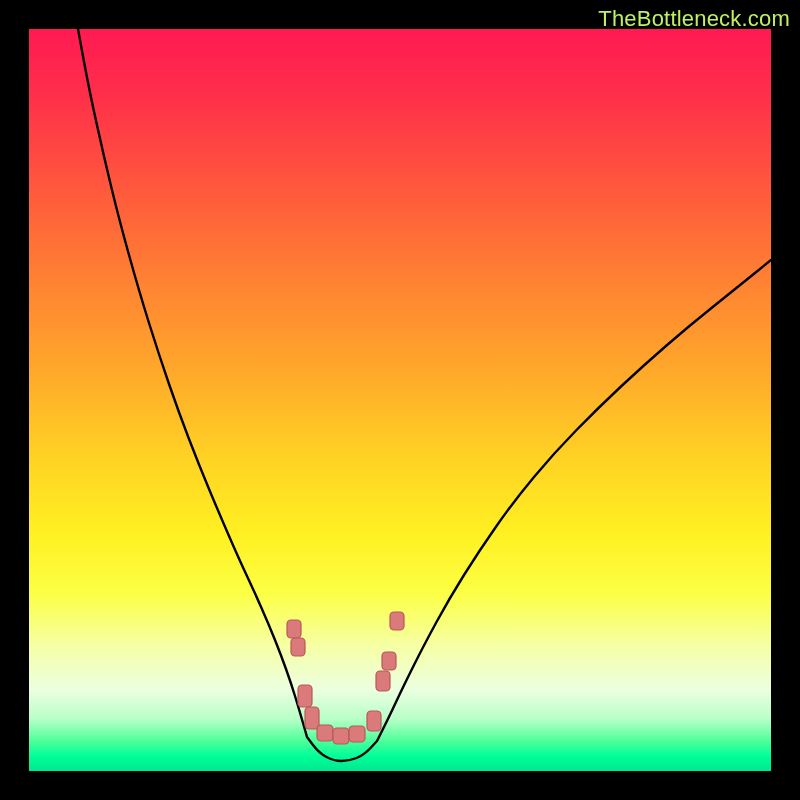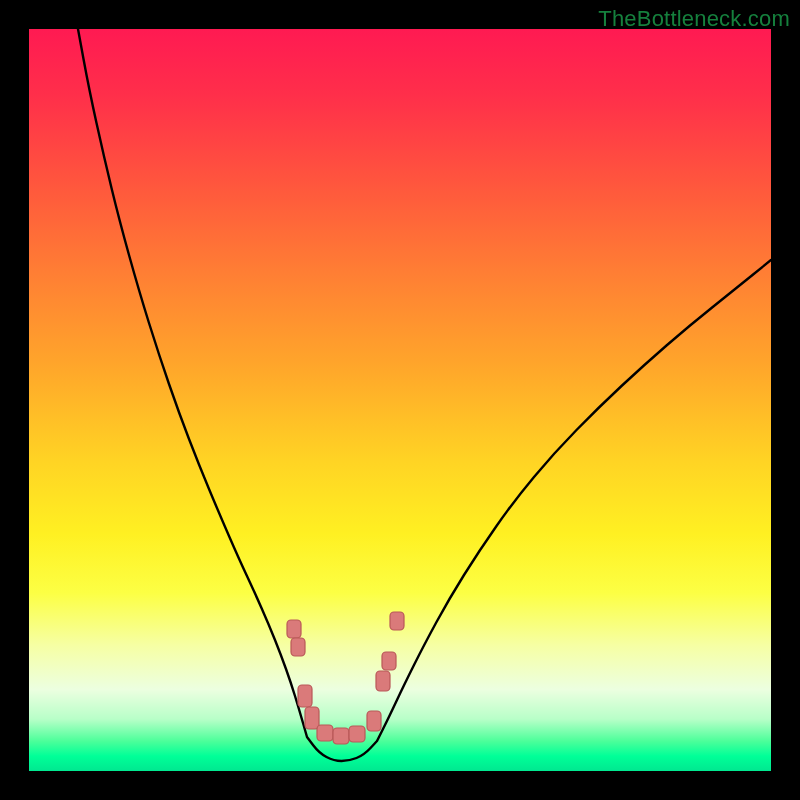--- a/index.html
+++ b/index.html
@@ -44,21 +44,21 @@
       #b8ffc8 93%,
       #4bff9a 96%,
       #00ff98 98%,
       #00e890 100%
     );
   }
   .attribution {
     position: absolute;
     top: 6px;
     right: 10px;
-    color: #15803d;
+    color: #bef264;
     font-size: 22px;
     font-weight: 500;
     letter-spacing: 0.2px;
     user-select: none;
   }
   svg.curve {
     position: absolute;
     left: 0; top: 0;
     width: 100%; height: 100%;
   }

